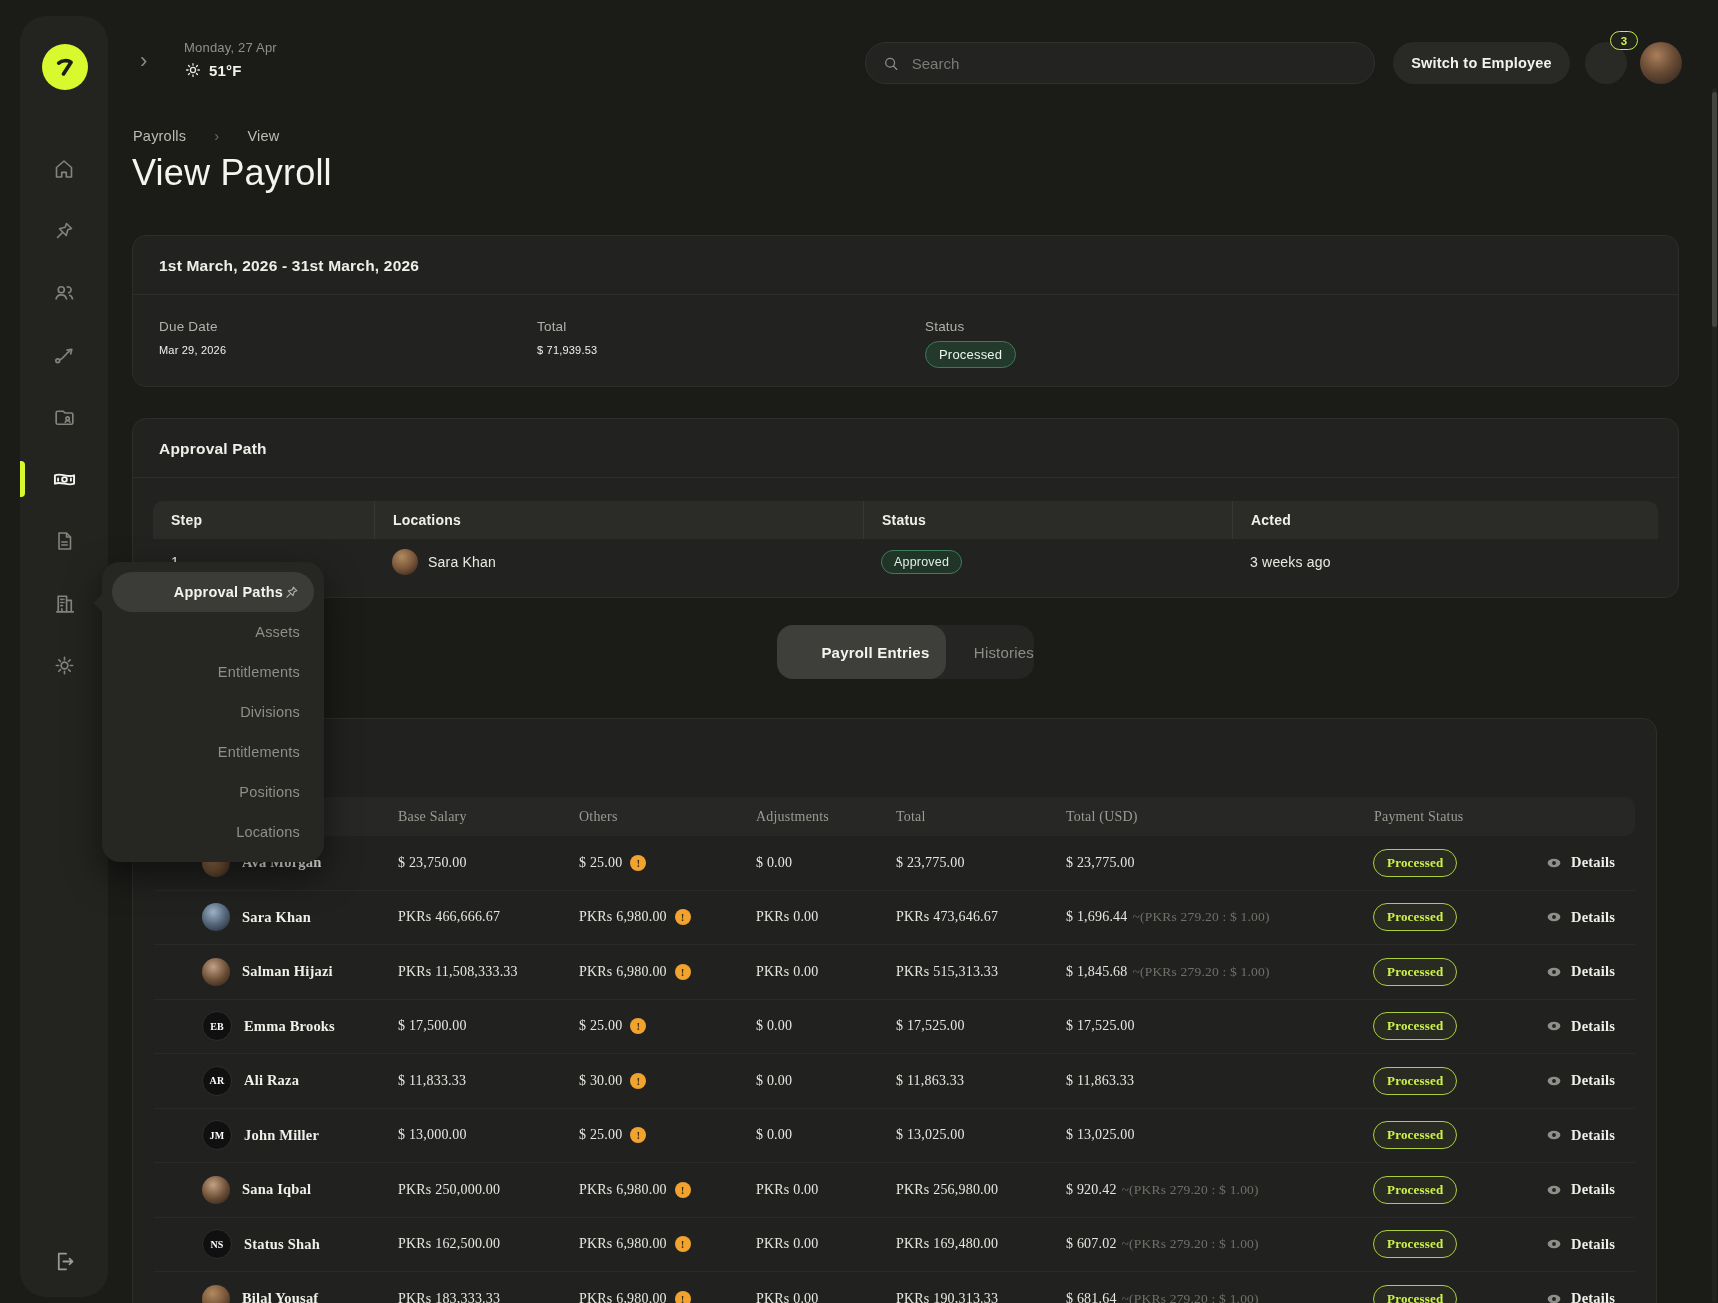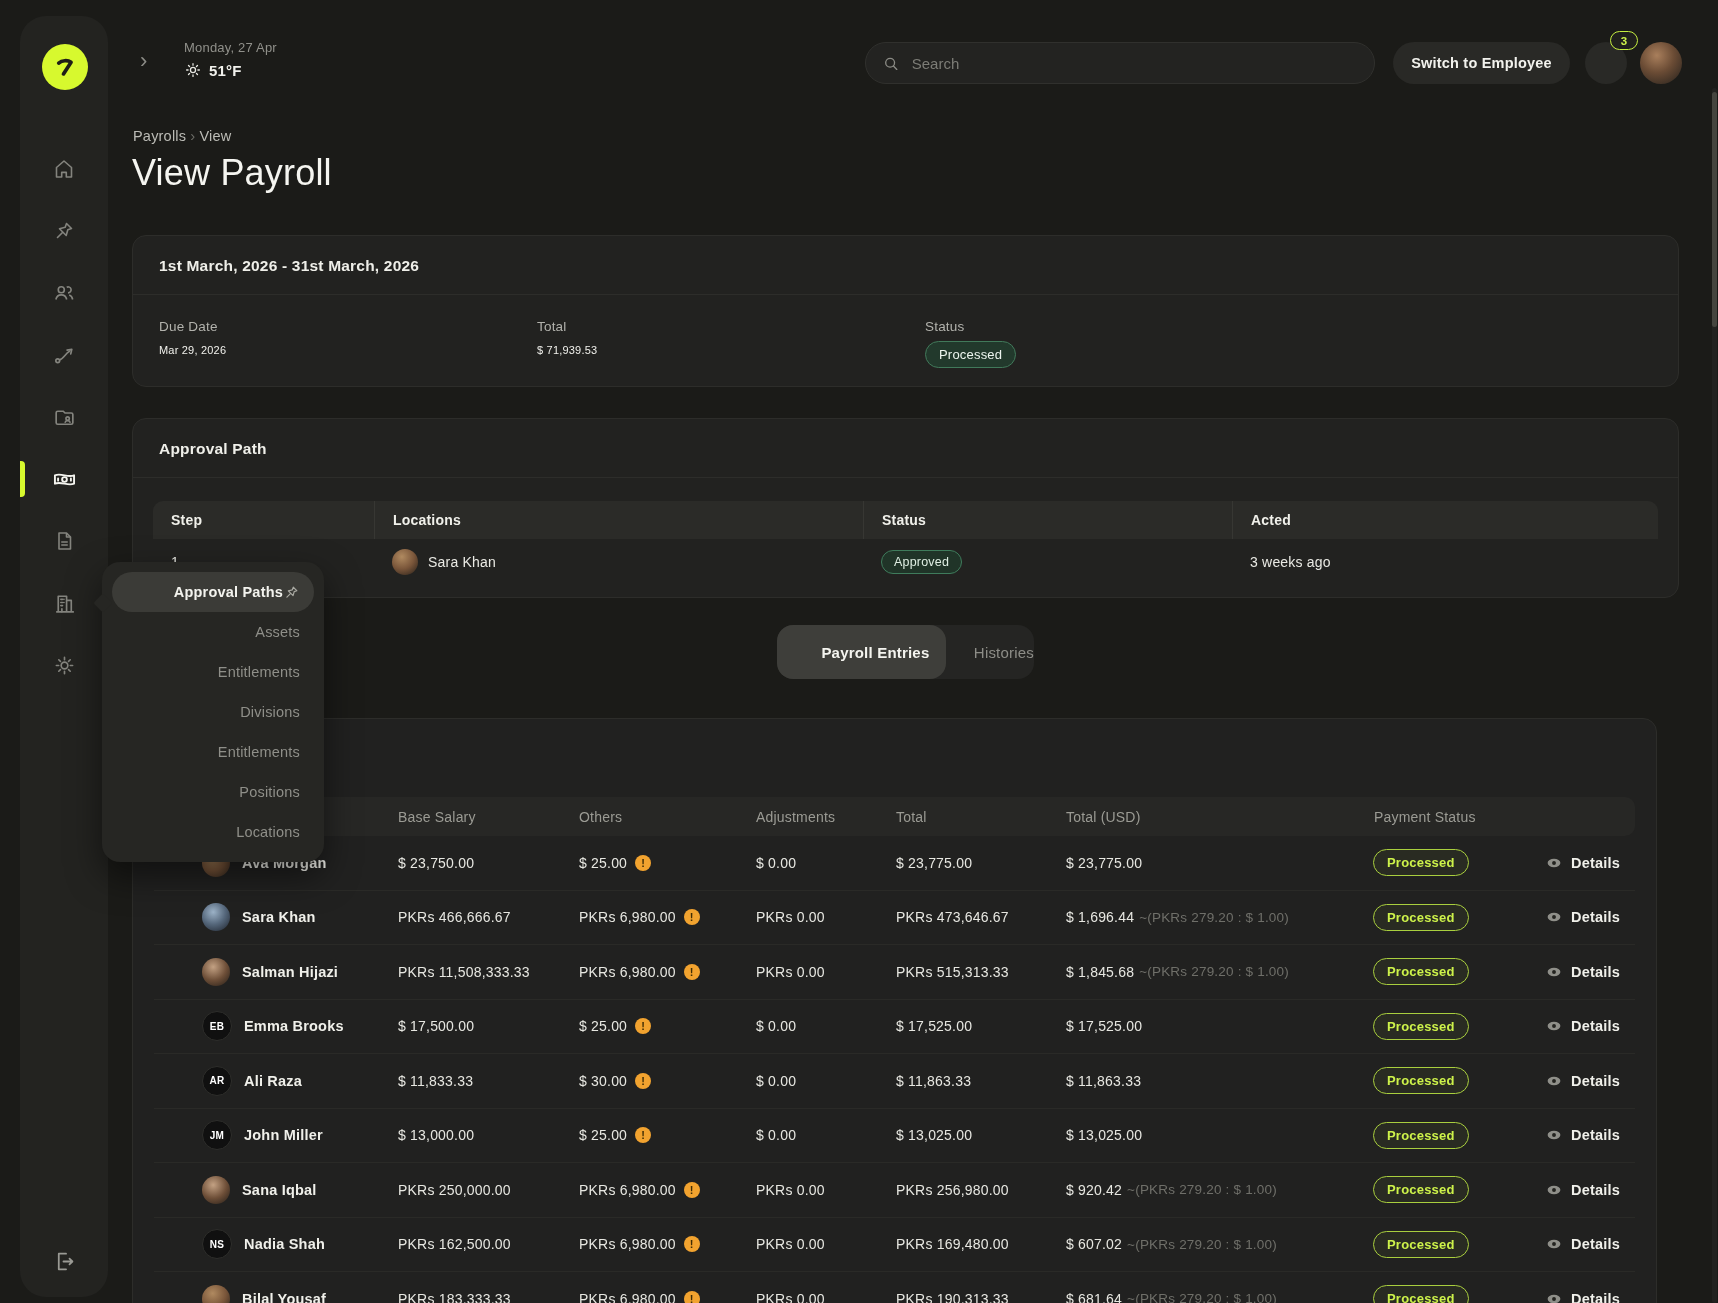--- a/index.html
+++ b/index.html
@@ -36,21 +36,21 @@
           align-items:center;justify-content:center;cursor:pointer;}
   .bell-wrap{position:absolute;left:1585px;top:42px;width:42px;height:42px;border-radius:50%;
           background:#292926;display:flex;align-items:center;justify-content:center;cursor:pointer;}
   .bell-badge{position:absolute;left:1610px;top:31px;min-width:14px;height:17px;padding:0 6px;
           border-radius:10px;border:1px solid #c6ee41;background:#20201d;color:#cdf24a;
           font-size:11.5px;font-weight:bold;display:flex;align-items:center;justify-content:center;z-index:2;}
   .avatar-top{position:absolute;left:1640px;top:42px;width:42px;height:42px;border-radius:50%;
           background:radial-gradient(circle at 40% 32%,#a97f5c 0%,#6b4c35 45%,#23201c 100%);cursor:pointer;}
 
   
-  .breadcrumb{position:absolute;left:133px;top:127px;display:flex;align-items:center;gap:4px;
+  .breadcrumb{position:absolute;left:133px;top:127px;display:flex;align-items:center;gap:28px;
           font-size:14.5px;color:#bcbcb6;}
   .crumb{cursor:pointer;}
   .crumb-sep{color:#6d6d67;font-size:15px;}
   .page-title{position:absolute;left:132px;top:152px;font-size:36px;font-weight:500;color:#f5f5f0;}
 
   
   .card{position:absolute;background:#222220;border:1px solid #2d2d2a;border-radius:14px;box-sizing:border-box;}
   .summary-card{left:132px;top:235px;width:1547px;height:152px;}
   .card-head{padding:21px 26px 0 26px;font-size:15.5px;font-weight:bold;color:#efefe9;}
   .card-divider{margin-top:19px;border-bottom:1px solid #2d2d2a;}
@@ -88,21 +88,21 @@
   .tabs{position:absolute;left:777px;top:625px;width:257px;height:54px;background:#252523;
           border-radius:16px;display:flex;z-index:5;}
   .tab{display:flex;align-items:center;justify-content:center;font-size:15px;color:#8d8d87;cursor:pointer;padding-left:28px;}
   .tab.active{width:144px;background:#3e3e3a;border-radius:16px;color:#f4f4ef;font-weight:bold;}
   .tab.inactive{flex:1;}
 
   
   .table-card{left:132px;top:718px;width:1525px;height:586px;border-radius:14px 14px 0 0;background:#212120;}
   .ptable{position:absolute;left:21px;right:21px;top:78px;}
   .phead,.prow{display:grid;grid-template-columns:244px 181px 177px 140px 170px 299px 180px 1fr;
-          align-items:center;}
+          align-items:center;font-family:Liberation Serif, serif;}
   .phead{height:39px;background:#272725;border-radius:10px;}
   .phead .hcell{font-size:14px;color:#9b9b94;}
   .phead .hcell.c-status{padding-left:9px;}
   .prow{height:53.5px;border-top:1px solid #2a2a27;}
   .prow:first-of-type{border-top:none;}
   .cell{font-size:14px;color:#e7e7e1;display:flex;align-items:center;}
   .c-emp{padding-left:48px;gap:12px;box-sizing:border-box;}
   .emp-name{font-weight:bold;color:#f0f0ea;font-size:14.5px;white-space:nowrap;}
   .row-avatar{width:28px;height:28px;border-radius:50%;flex:0 0 28px;display:flex;align-items:center;
           justify-content:center;font-size:10px;font-weight:bold;color:#fff;}
@@ -524,21 +524,21 @@
             <circle cx="12" cy="12" r="2.6" fill="#23231f"></circle>
           </svg>
           <span>Details</span>
         </span>
       </div>
     </div>
 
     <div class="prow">
       <div class="cell c-emp">
         <span class="row-avatar initials">NS</span>
-        <span class="emp-name">Nadia Shah</span>
+        <span class="emp-name">Status Shah</span>
       </div>
       <div class="cell">PKRs 162,500.00</div>
       <div class="cell">
         <span>PKRs 6,980.00</span>
         <span class="warn-icon"></span>
       </div>
       <div class="cell">PKRs 0.00</div>
       <div class="cell">PKRs 169,480.00</div>
       <div class="cell">
         <span>$ 607.02</span>

